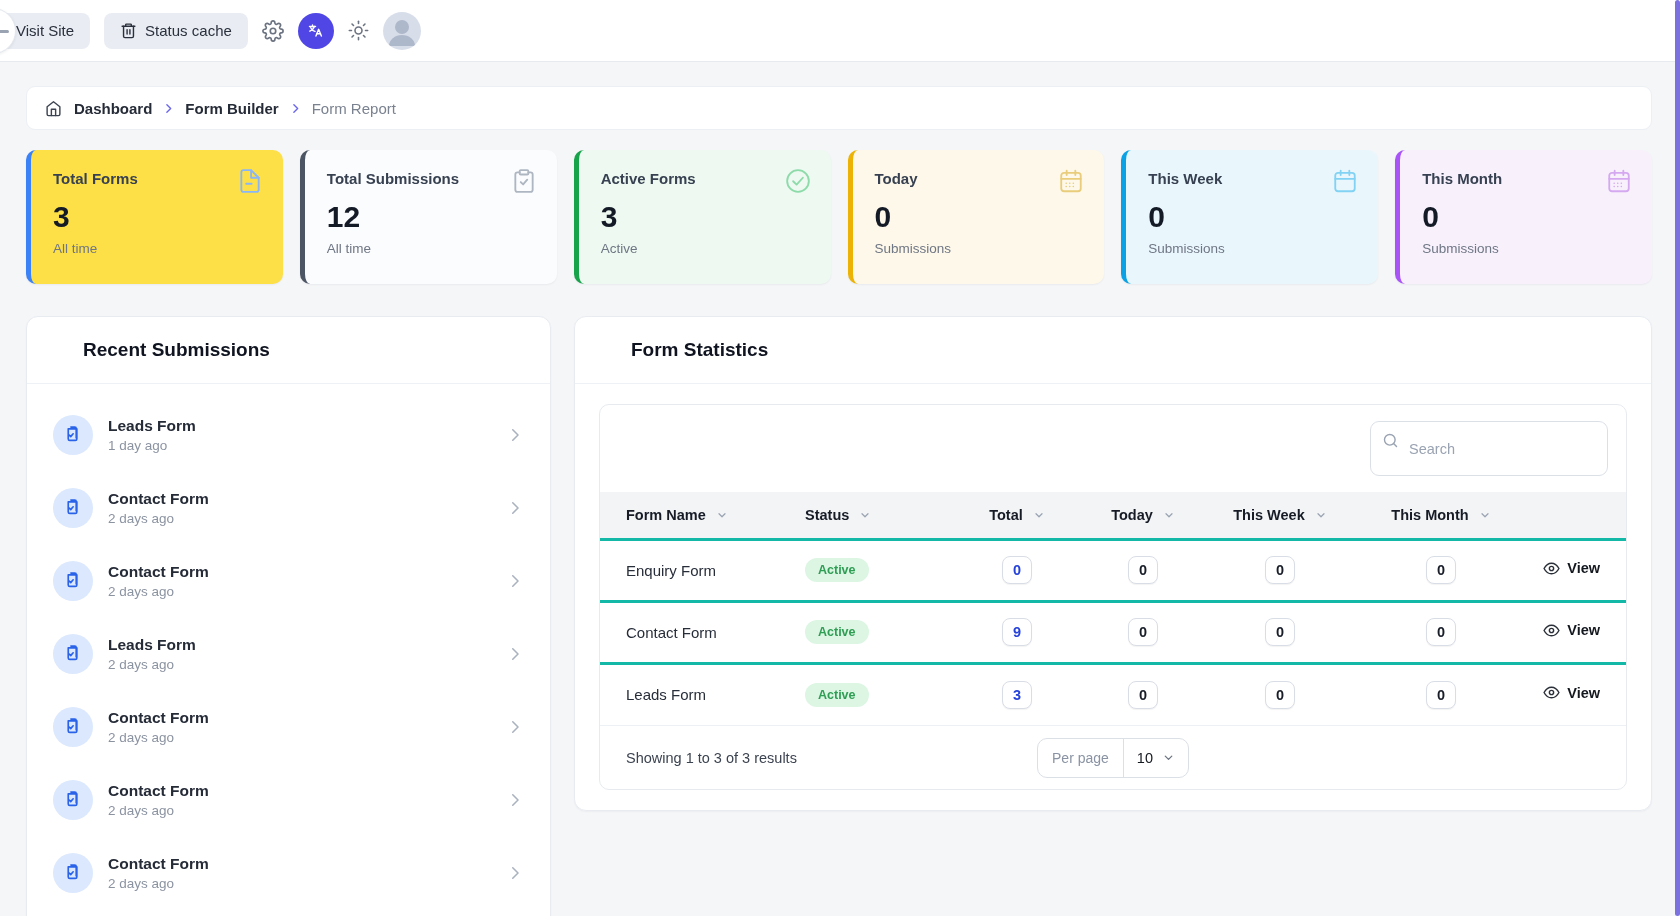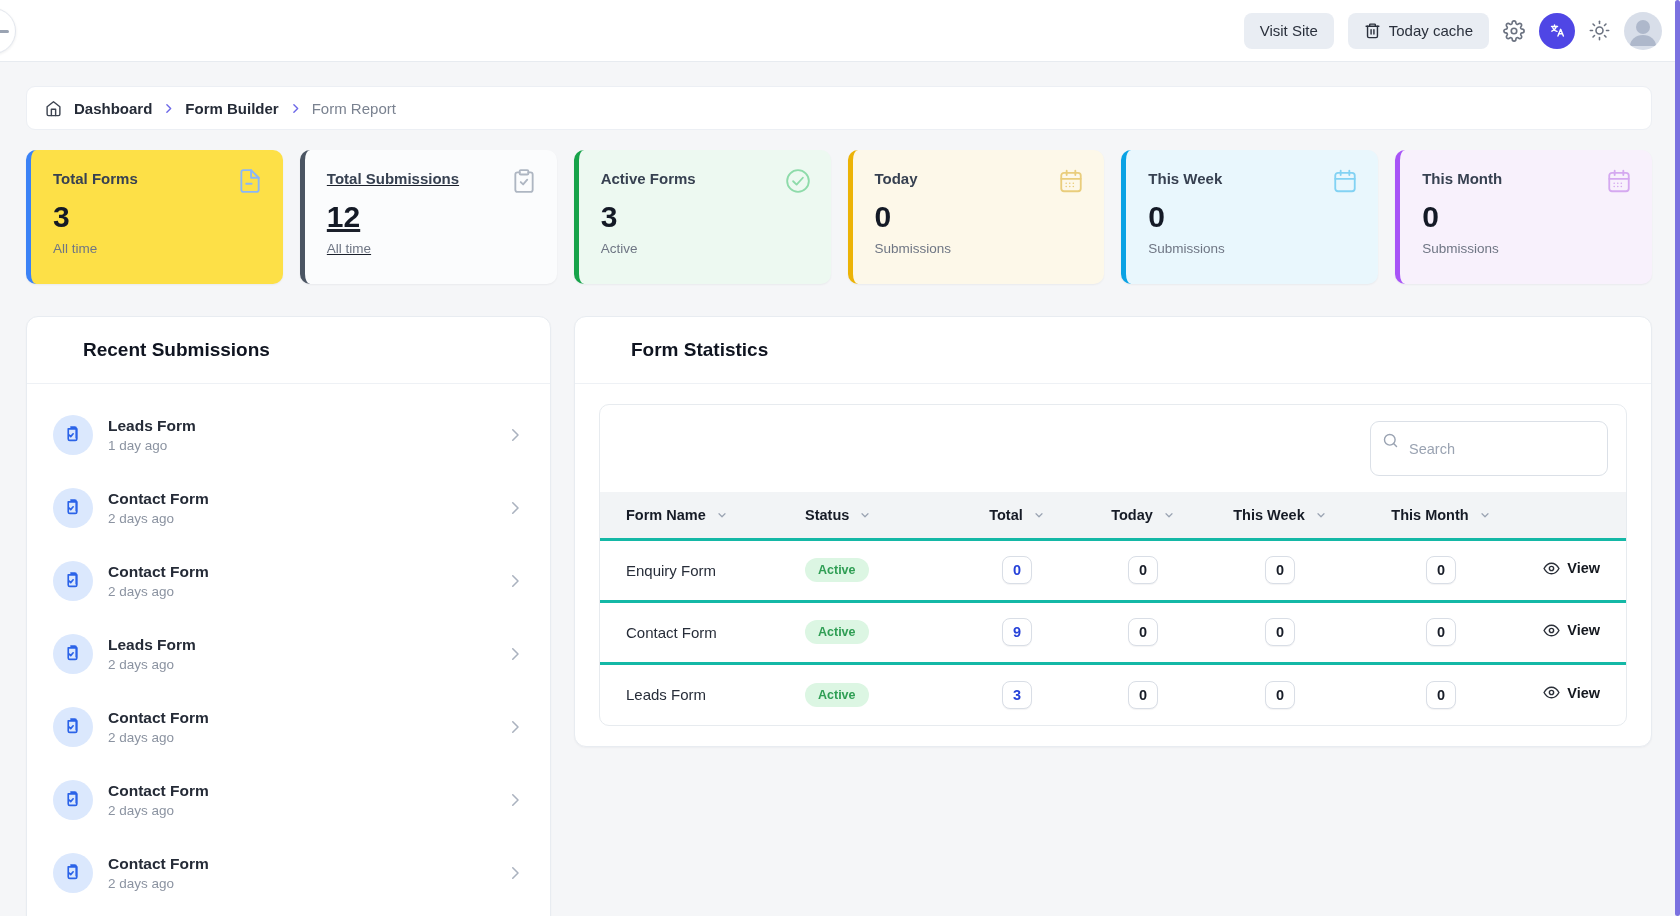--- a/index.html
+++ b/index.html
@@ -7,21 +7,21 @@
   body {
     font-family:"Liberation Sans","DejaVu Sans",sans-serif;
     background:#f5f6f8; color:#1b202b; position:relative;
   }
   svg { display:block; }
 
   
   .topbar {
     position:relative; height:62px; background:#fff;
     border-bottom:1px solid #e7ebf0;
-    display:flex; align-items:center; justify-content:flex-end;
+    display:flex; align-items:center; justify-content:flex-start;
     padding-right:18px; gap:14px;
   }
   .collapse-btn {
     position:absolute; left:-30px; top:8px; width:46px; height:46px;
     background:#fff; border:1px solid #e3e7ee; border-radius:50%;
     box-shadow:0 1px 3px rgba(16,24,40,.08);
     display:flex; align-items:center; justify-content:center;
   }
   .collapse-btn .dash { width:14px; height:3px; background:#9aa3b2; border-radius:2px; margin-left:18px; }
   .top-btn {
@@ -163,21 +163,21 @@
   <button class="top-btn">
     <span>
       <svg width="17" height="17" viewBox="0 0 24 24" fill="none" stroke="currentColor" stroke-width="2" stroke-linecap="round" stroke-linejoin="round">
           <path d="M3 6h18"></path>
           <path d="M8 6V4a1 1 0 0 1 1-1h6a1 1 0 0 1 1 1v2"></path>
           <path d="M19 6v14a2 2 0 0 1-2 2H7a2 2 0 0 1-2-2V6"></path>
           <line x1="10" y1="11" x2="10" y2="17"></line>
           <line x1="14" y1="11" x2="14" y2="17"></line>
         </svg>
     </span>
-    <span>Today cache</span>
+    <span>Status cache</span>
   </button>
 
   <button class="icon-btn">
     <svg width="22" height="22" viewBox="0 0 24 24" fill="none" stroke="currentColor" stroke-width="1.8" stroke-linecap="round" stroke-linejoin="round">
         <circle cx="12" cy="12" r="3"></circle>
         <path d="M19.4 15a1.65 1.65 0 0 0 .33 1.82l.06.06a2 2 0 0 1 0 2.83 2 2 0 0 1-2.83 0l-.06-.06a1.65 1.65 0 0 0-1.82-.33 1.65 1.65 0 0 0-1 1.51V21a2 2 0 0 1-2 2 2 2 0 0 1-2-2v-.09A1.65 1.65 0 0 0 9 19.4a1.65 1.65 0 0 0-1.82.33l-.06.06a2 2 0 0 1-2.83 0 2 2 0 0 1 0-2.83l.06-.06a1.65 1.65 0 0 0 .33-1.82 1.65 1.65 0 0 0-1.51-1H3a2 2 0 0 1-2-2 2 2 0 0 1 2-2h.09A1.65 1.65 0 0 0 4.6 9a1.65 1.65 0 0 0-.33-1.82l-.06-.06a2 2 0 0 1 0-2.83 2 2 0 0 1 2.83 0l.06.06a1.65 1.65 0 0 0 1.82.33H9a1.65 1.65 0 0 0 1-1.51V3a2 2 0 0 1 2-2 2 2 0 0 1 2 2v.09a1.65 1.65 0 0 0 1 1.51 1.65 1.65 0 0 0 1.82-.33l.06-.06a2 2 0 0 1 2.83 0 2 2 0 0 1 0 2.83l-.06.06a1.65 1.65 0 0 0-.33 1.82V9a1.65 1.65 0 0 0 1.51 1H21a2 2 0 0 1 2 2 2 2 0 0 1-2 2h-.09a1.65 1.65 0 0 0-1.51 1z"></path>
       </svg>
   </button>
 
   <button class="lang-btn">
@@ -255,21 +255,21 @@
             
             
             
             
           </span>
         </div>
         <div class="stat-value">3</div>
         <div class="stat-sub">All time</div>
       </div>
 
-      <div class="stat-card" style="background: rgb(251, 252, 253); border-left-color: rgb(75, 85, 99); text-decoration: underline;">
+      <div class="stat-card" style="background: rgb(251, 252, 253); border-left-color: rgb(75, 85, 99);">
         <div class="stat-top">
           <span class="stat-label">Total Submissions</span>
           <span class="stat-ico" style="color: rgb(174, 182, 194);">
             
             <span>
               <svg width="26" height="26" viewBox="0 0 24 24" fill="none" stroke="currentColor" stroke-width="1.7" stroke-linecap="round" stroke-linejoin="round">
                 <path d="M16 4h2a2 2 0 0 1 2 2v14a2 2 0 0 1-2 2H6a2 2 0 0 1-2-2V6a2 2 0 0 1 2-2h2"></path>
                 <rect x="8" y="2" width="8" height="4" rx="1"></rect>
                 <polyline points="9 13 11.2 15.2 15 10.8"></polyline>
               </svg>
@@ -684,20 +684,34 @@
                         <circle cx="12" cy="12" r="3"></circle>
                       </svg>
                       <span>View</span>
                     </span>
                   </td>
                 </tr>
 
             </tbody>
           </table>
 
+          <div class="table-footer">
+            <span class="results-text">Showing 1 to 3 of 3 results</span>
+            <div class="perpage">
+              <span class="perpage-label">Per page</span>
+              <span class="perpage-value">
+                <span>10</span>
+                <span class="sort-ico">
+                  <svg width="13" height="13" viewBox="0 0 24 24" fill="none" stroke="currentColor" stroke-width="2.4" stroke-linecap="round" stroke-linejoin="round">
+                      <polyline points="6 9.5 12 15.5 18 9.5"></polyline>
+                    </svg>
+                </span>
+              </span>
+            </div>
+          </div>
 
         </div>
       </div>
     </section>
 
   </div>
 </div>
 
 <div class="page-scrollbar"></div>
 

